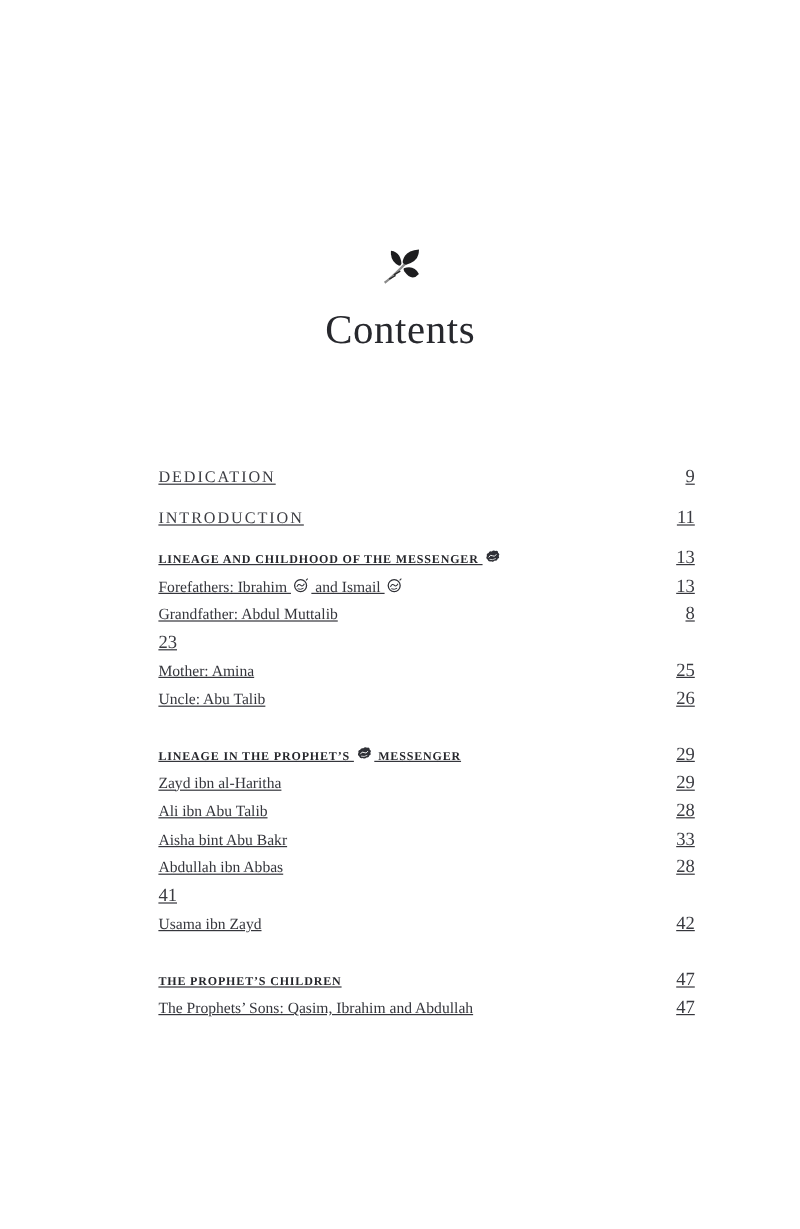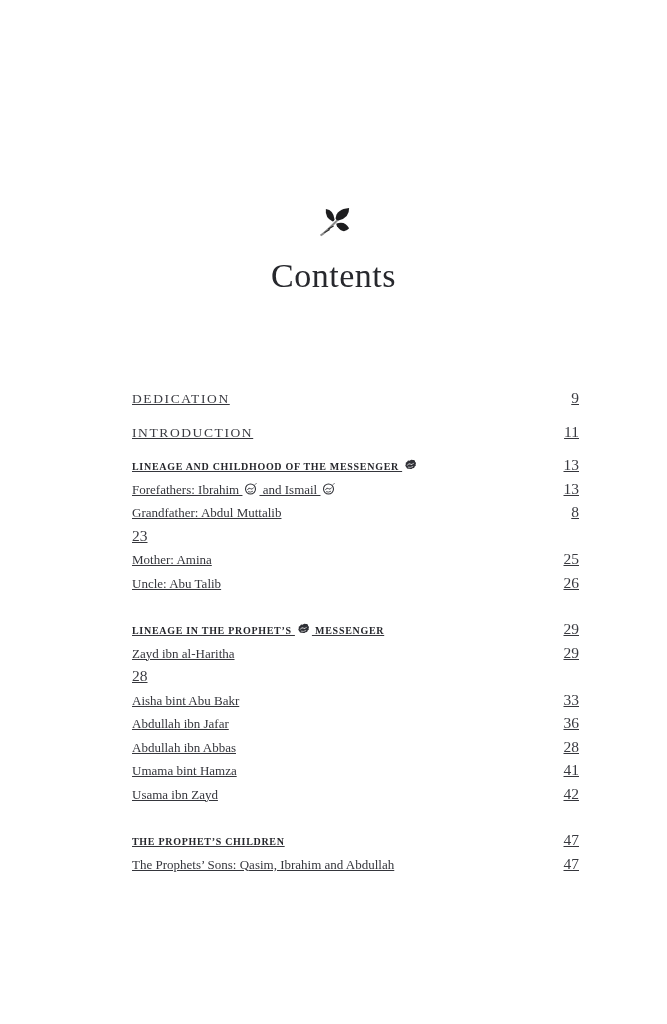--- a/index.html
+++ b/index.html
@@ -174,40 +174,36 @@
           </svg><span> MESSENGER</span></span>
     <span class="pagenum">29</span>
   </div>
 
   <div class="row r-item">
     <span class="label"><span>Zayd ibn al-Haritha</span></span>
     <span class="pagenum">29</span>
   </div>
 
   <div class="row r-item">
+    <span class="label"><span>Ali ibn Abu Talib</span></span>
     <span class="pagenum">28</span>
   </div>
 
   <div class="row r-item">
     <span class="label"><span>Aisha bint Abu Bakr</span></span>
     <span class="pagenum">33</span>
   </div>
 
-  <div class="row r-item">
-    <span class="label"><span>Abdullah ibn Jafar</span></span>
-    <span class="pagenum">36</span>
-  </div>
 
   <div class="row r-item">
     <span class="label"><span>Abdullah ibn Abbas</span></span>
     <span class="pagenum">28</span>
   </div>
 
   <div class="row r-item">
-    <span class="label"><span>Umama bint Hamza</span></span>
     <span class="pagenum">41</span>
   </div>
 
   <div class="row r-item">
     <span class="label"><span>Usama ibn Zayd</span></span>
     <span class="pagenum">42</span>
   </div>
 
   <div class="row r-section">
     <span class="label"><span>THE PROPHET’S CHILDREN</span></span>

